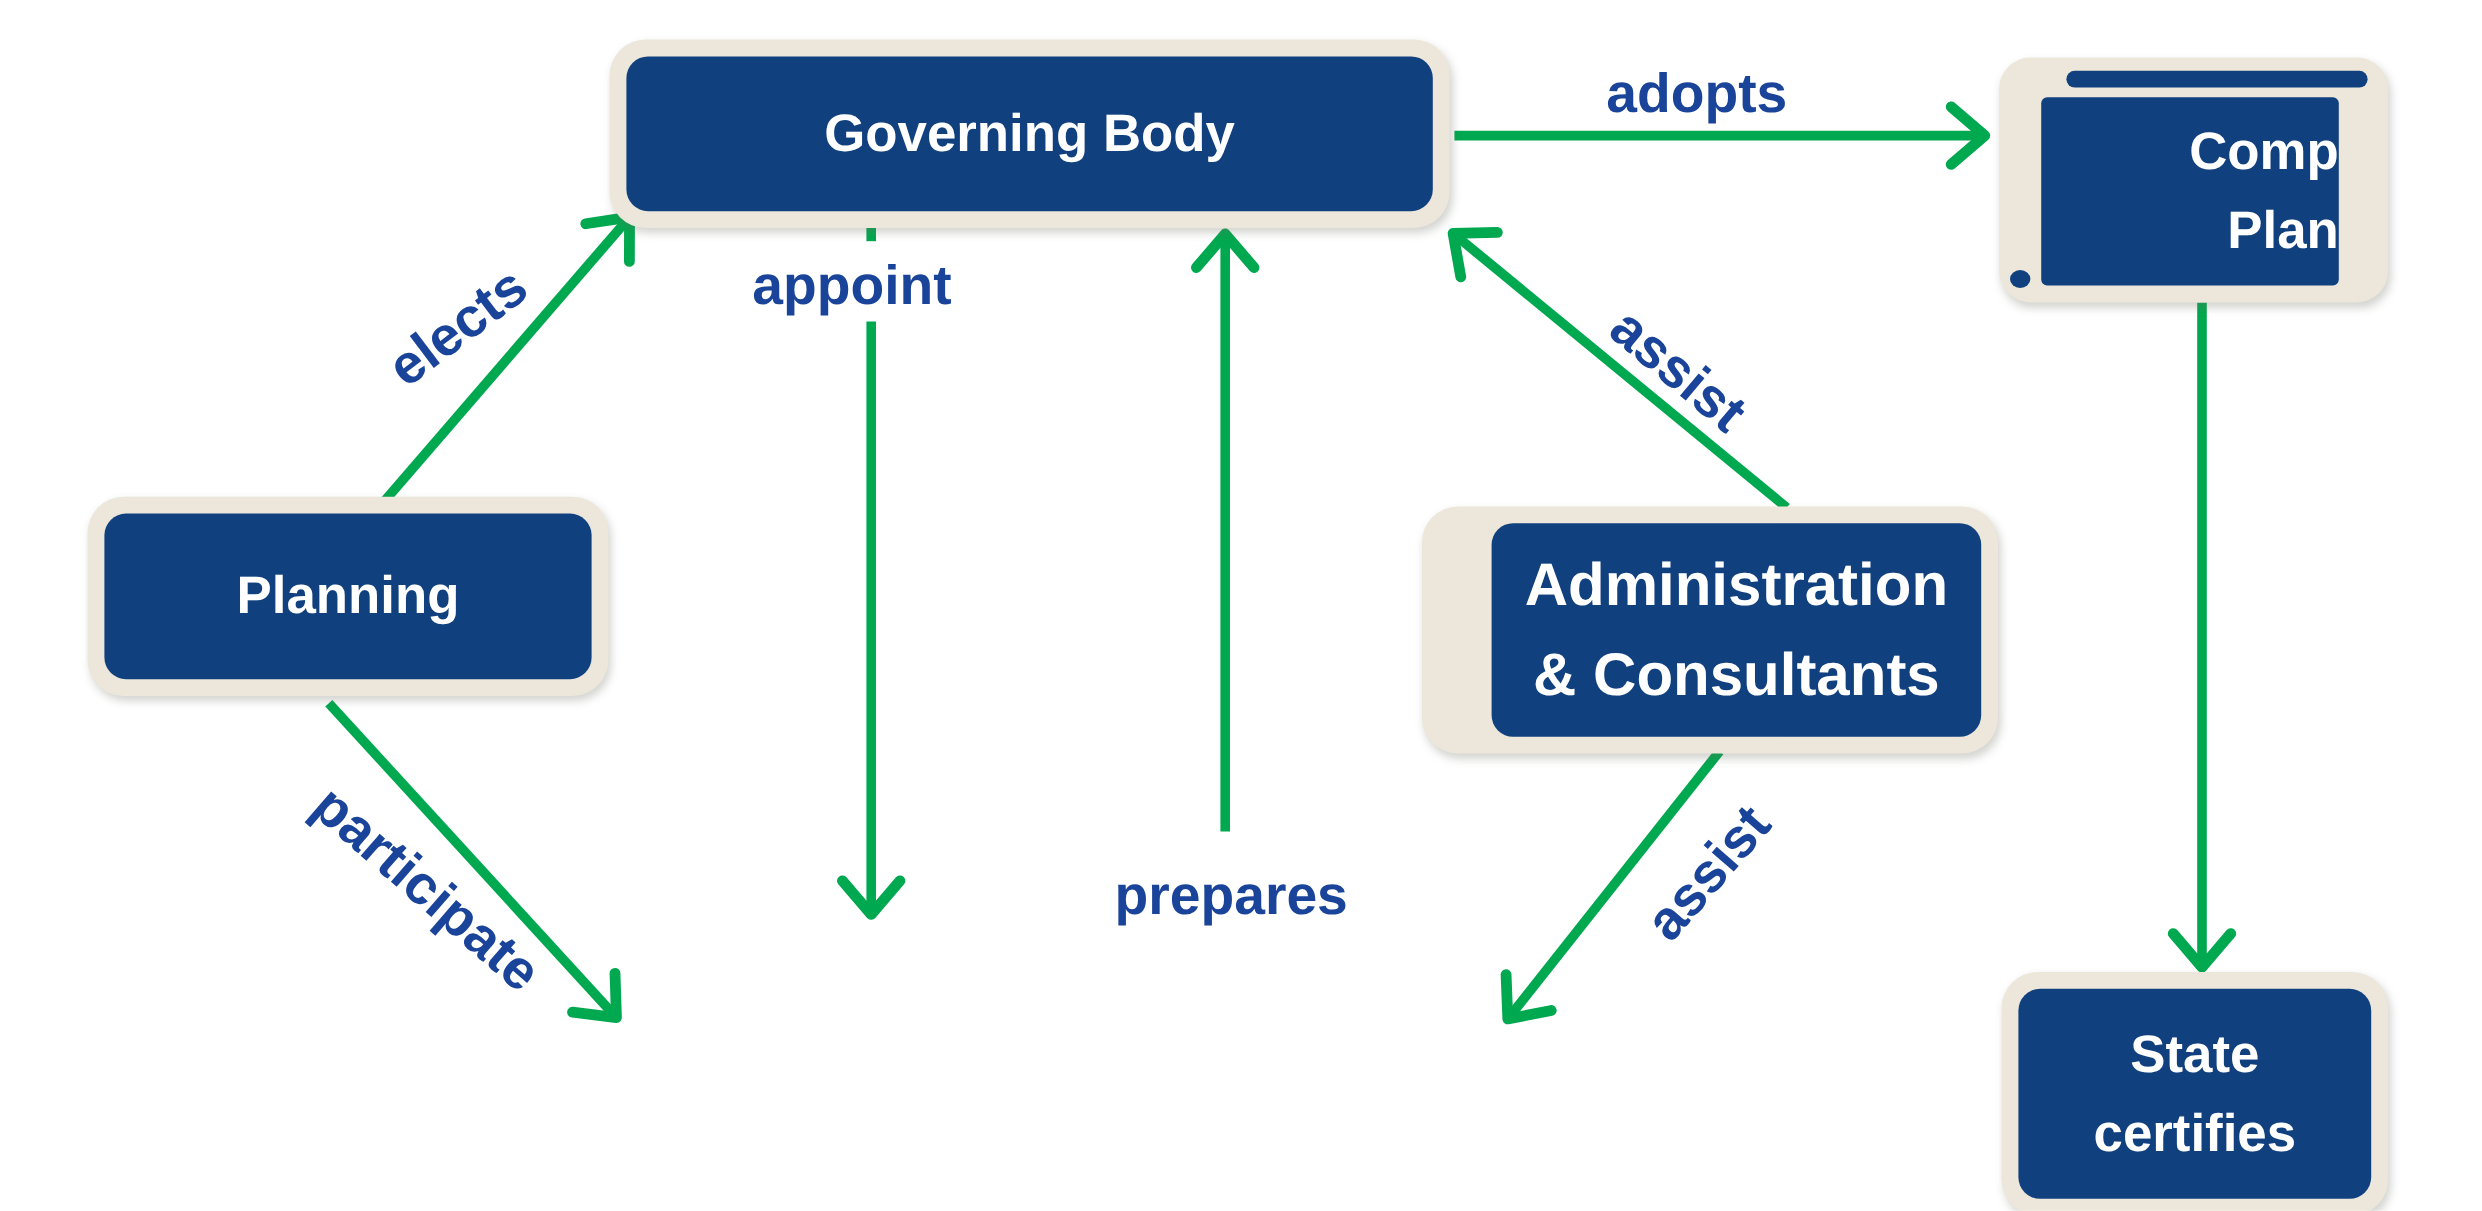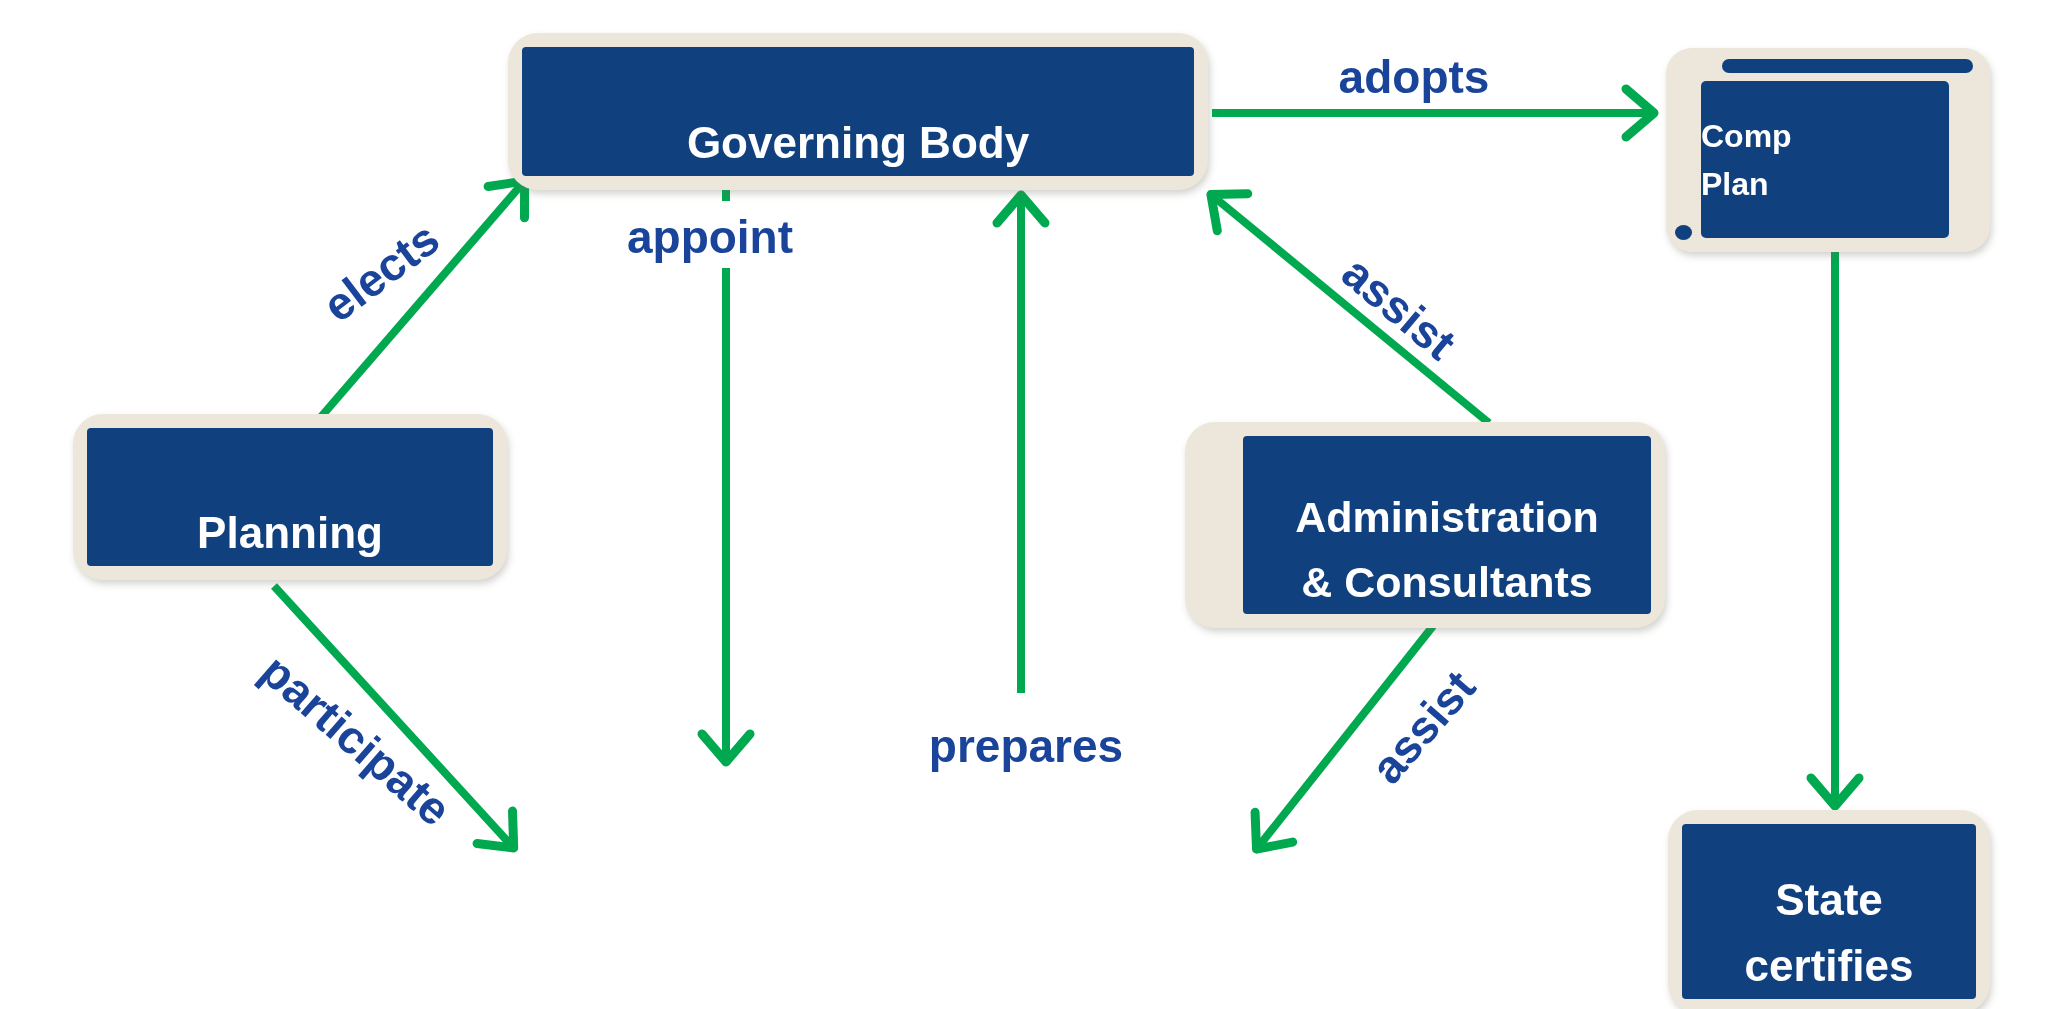--- a/index.html
+++ b/index.html
@@ -16,32 +16,32 @@
   }
   .canvas{position:absolute;inset:0;}
   svg.arrow-layer{position:absolute;left:0;top:0;width:2068px;height:1009px;pointer-events:none;}
   .edge-line{stroke:var(--arrow);stroke-width:8;fill:none;}
   .chev{stroke:var(--arrow);stroke-width:9;fill:none;stroke-linecap:round;stroke-linejoin:round;}
   .node{
     position:absolute;background:var(--box-border);border-radius:30px;
     box-shadow:2px 4px 7px rgba(110,110,100,0.30);
   }
   .node .inner{
-    position:absolute;inset:14px;background:var(--box-fill);border-radius:4px;
+    position:absolute;inset:14px;background:var(--box-fill);border-radius:18px;
     color:var(--box-text);font-weight:bold;font-size:44px;line-height:1.5;
-    display:flex;flex-direction:column;align-items:center;justify-content:flex-end;
+    display:flex;flex-direction:column;align-items:center;justify-content:center;
     text-align:center;white-space:nowrap;
   }
   
   .book-part{position:absolute;background:var(--box-fill);}
   .book-bar{left:56px;top:11px;width:251px;height:14px;border-radius:8px;}
   .book-body{
     left:35px;top:33px;width:248px;height:157px;border-radius:5px;
-    color:var(--box-text);font-weight:bold;font-size:32px;line-height:1.5;
-    display:flex;flex-direction:column;align-items:flex-start;justify-content:center;
+    color:var(--box-text);font-weight:bold;font-size:44px;line-height:1.5;
+    display:flex;flex-direction:column;align-items:flex-end;justify-content:center;
     text-align:center;white-space:nowrap;
   }
   .book-dot{left:9px;top:177px;width:17px;height:15px;border-radius:50%;}
   .edge-label{
     position:absolute;color:var(--label);font-weight:bold;font-size:46px;
     white-space:nowrap;transform:translate(-50%,-50%) rotate(var(--rot,0deg));
     transform-origin:center center;
   }
 </style>
 </head>
@@ -81,21 +81,21 @@
     <div class="book-part book-dot"></div>
   </div>
 
   <div class="node" style="left:73px;top:414px;width:434px;height:166px;">
     <div class="inner">
       <span>Planning</span>
     </div>
   </div>
 
   <div class="node" style="left:1185px;top:422px;width:480px;height:206px;">
-    <div class="inner" style="font-size:43px;margin-left:44px;">
+    <div class="inner" style="font-size:50px;margin-left:44px;">
       <span>Administration</span>
       <span>&amp; Consultants</span>
     </div>
   </div>
 
 
   <div class="node" style="left:1668px;top:810px;width:322px;height:203px;">
     <div class="inner">
       <span>State</span>
       <span>certifies</span>

